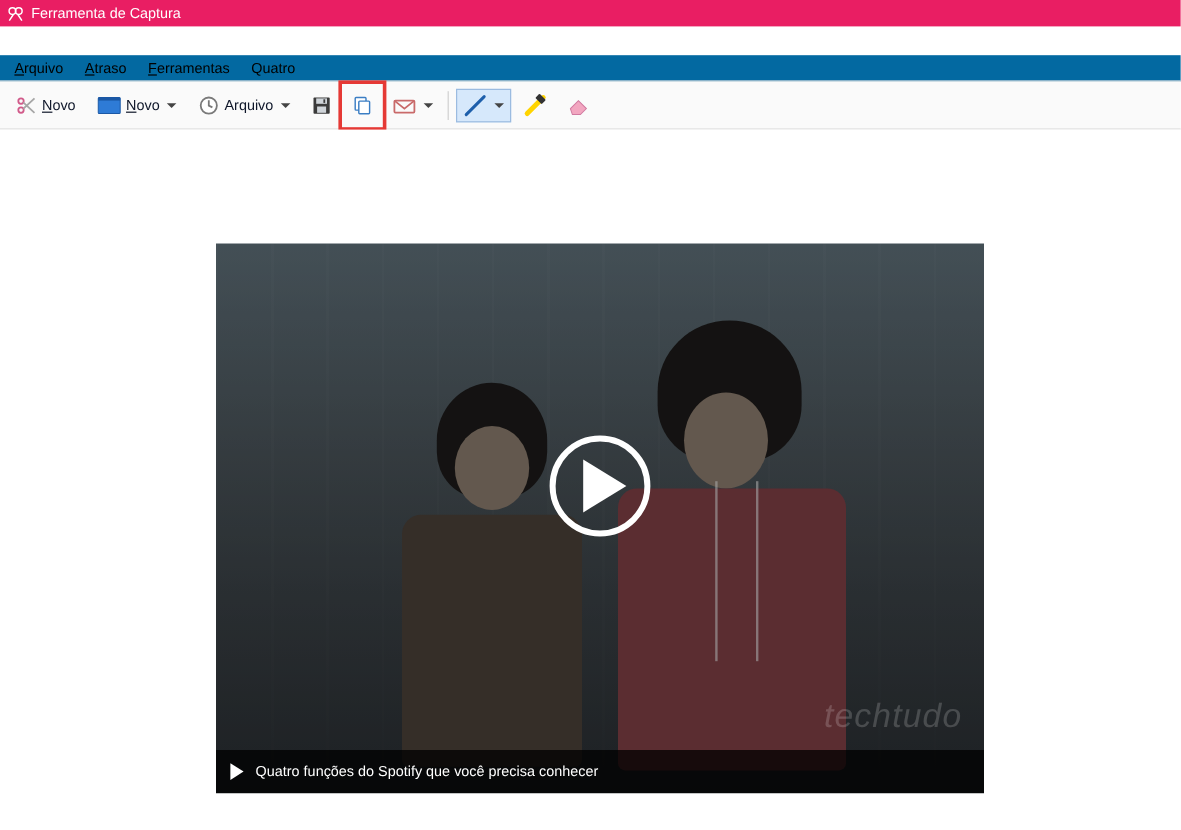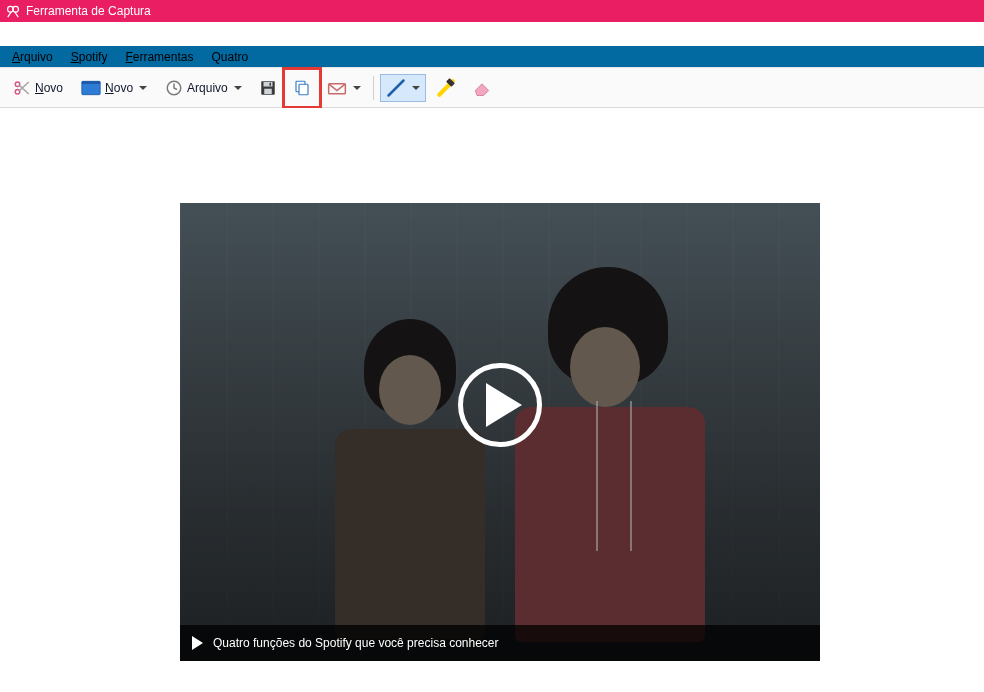--- a/index.html
+++ b/index.html
@@ -202,21 +202,21 @@
         <circle cx="5" cy="6" r="3.2" fill="none" stroke="#fff" stroke-width="1.4"></circle>
         <circle cx="11" cy="6" r="3.2" fill="none" stroke="#fff" stroke-width="1.4"></circle>
         <path d="M6 9 L2 15 M10 9 L14 15" stroke="#fff" stroke-width="1.4"></path>
       </svg>
   </span>
   <span class="title">Ferramenta de Captura</span>
 </div>
 
 <div class="menubar">
   <div class="menu-item underline-first">Arquivo</div>
-  <div class="menu-item underline-first">Spotify</div>
+  <div class="menu-item underline-first">Atraso</div>
   <div class="menu-item underline-first">Ferramentas</div>
   <div class="menu-item">Quatro</div>
 </div>
 
 <div class="toolbar">
 
   <button class="tbtn">
     <span>
       <svg width="18" height="18" viewBox="0 0 24 24">
           <circle cx="6" cy="7" r="3" fill="none" stroke="#d15a8a" stroke-width="2"></circle>
@@ -328,19 +328,20 @@
       <div class="earbud-wire" style="left:86px; top:130px; height:150px;"></div>
       <div class="earbud-wire" style="left:120px; top:130px; height:150px;"></div>
     </div>
 
     <div class="overlay-dim"></div>
 
     <div class="play-button">
       <span class="tri"></span>
     </div>
 
+    <div class="watermark">techtudo</div>
 
     <div class="caption-bar">
       <span class="mini-play"></span>
       <span>Quatro funções do Spotify que você precisa conhecer</span>
     </div>
   </div>
 </div>
 
 </body></html>

